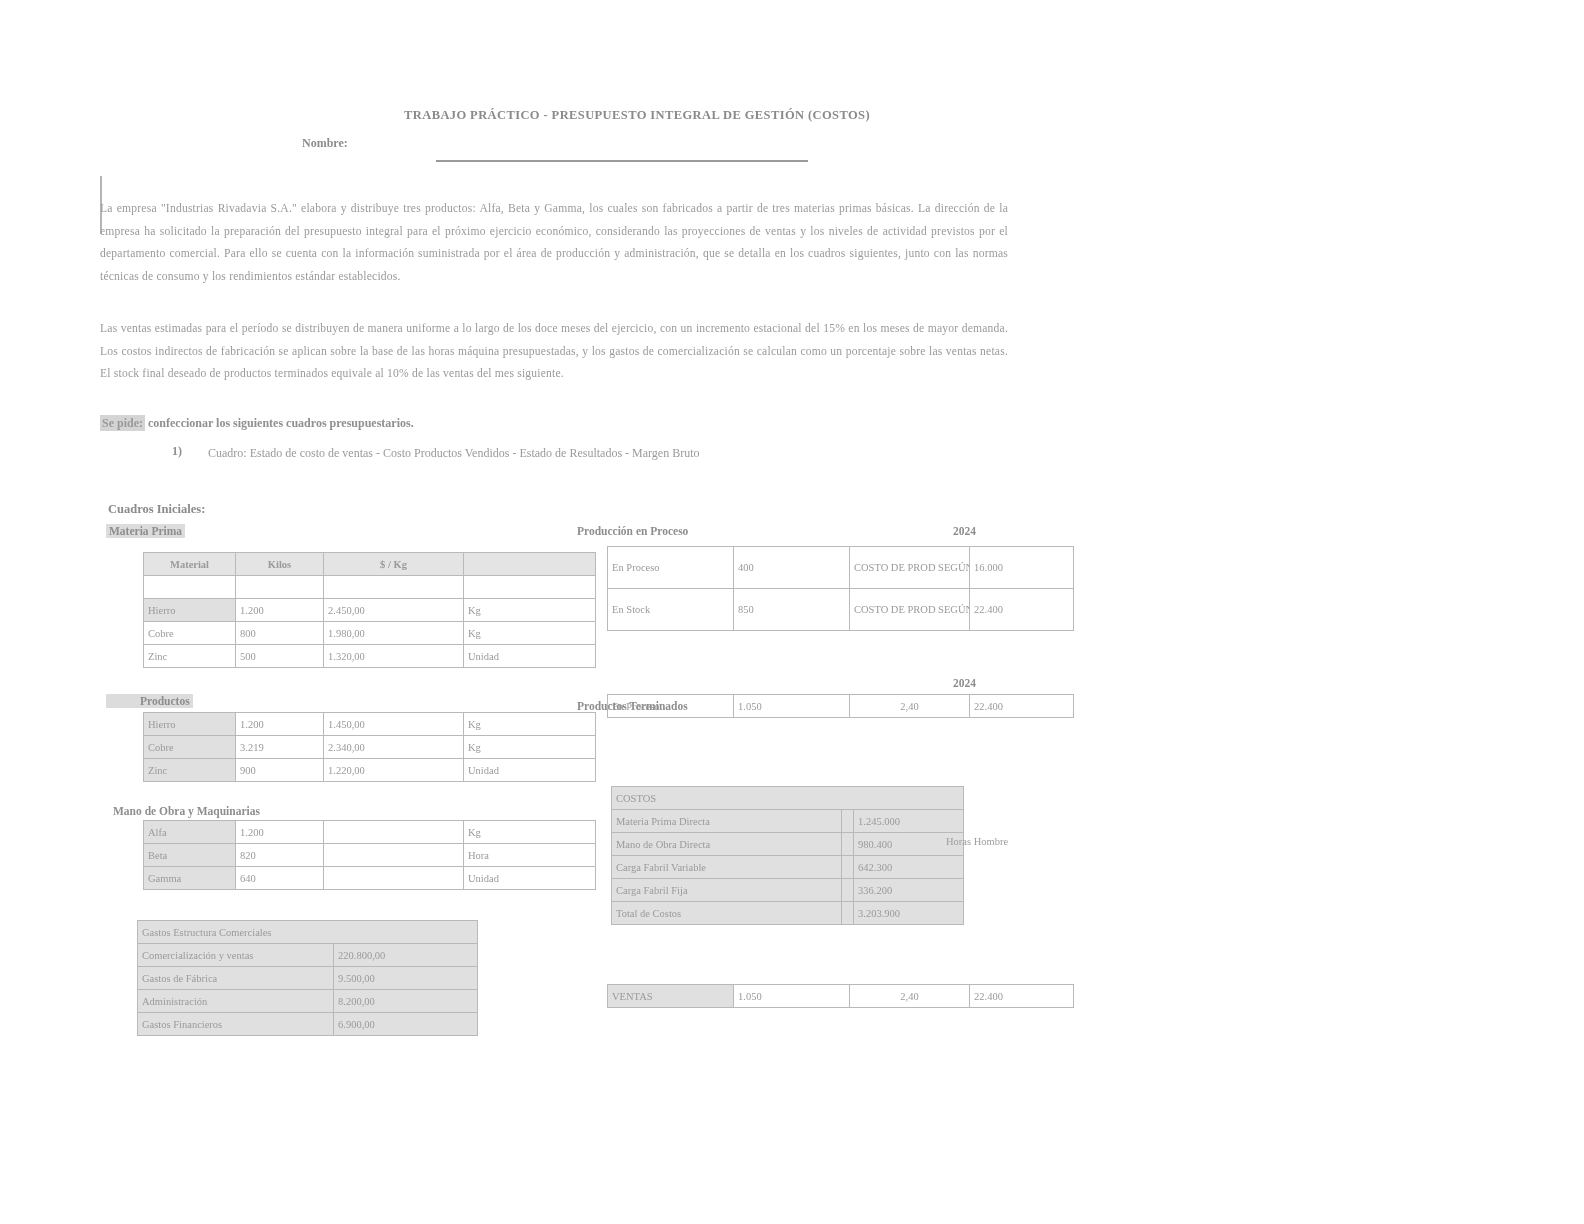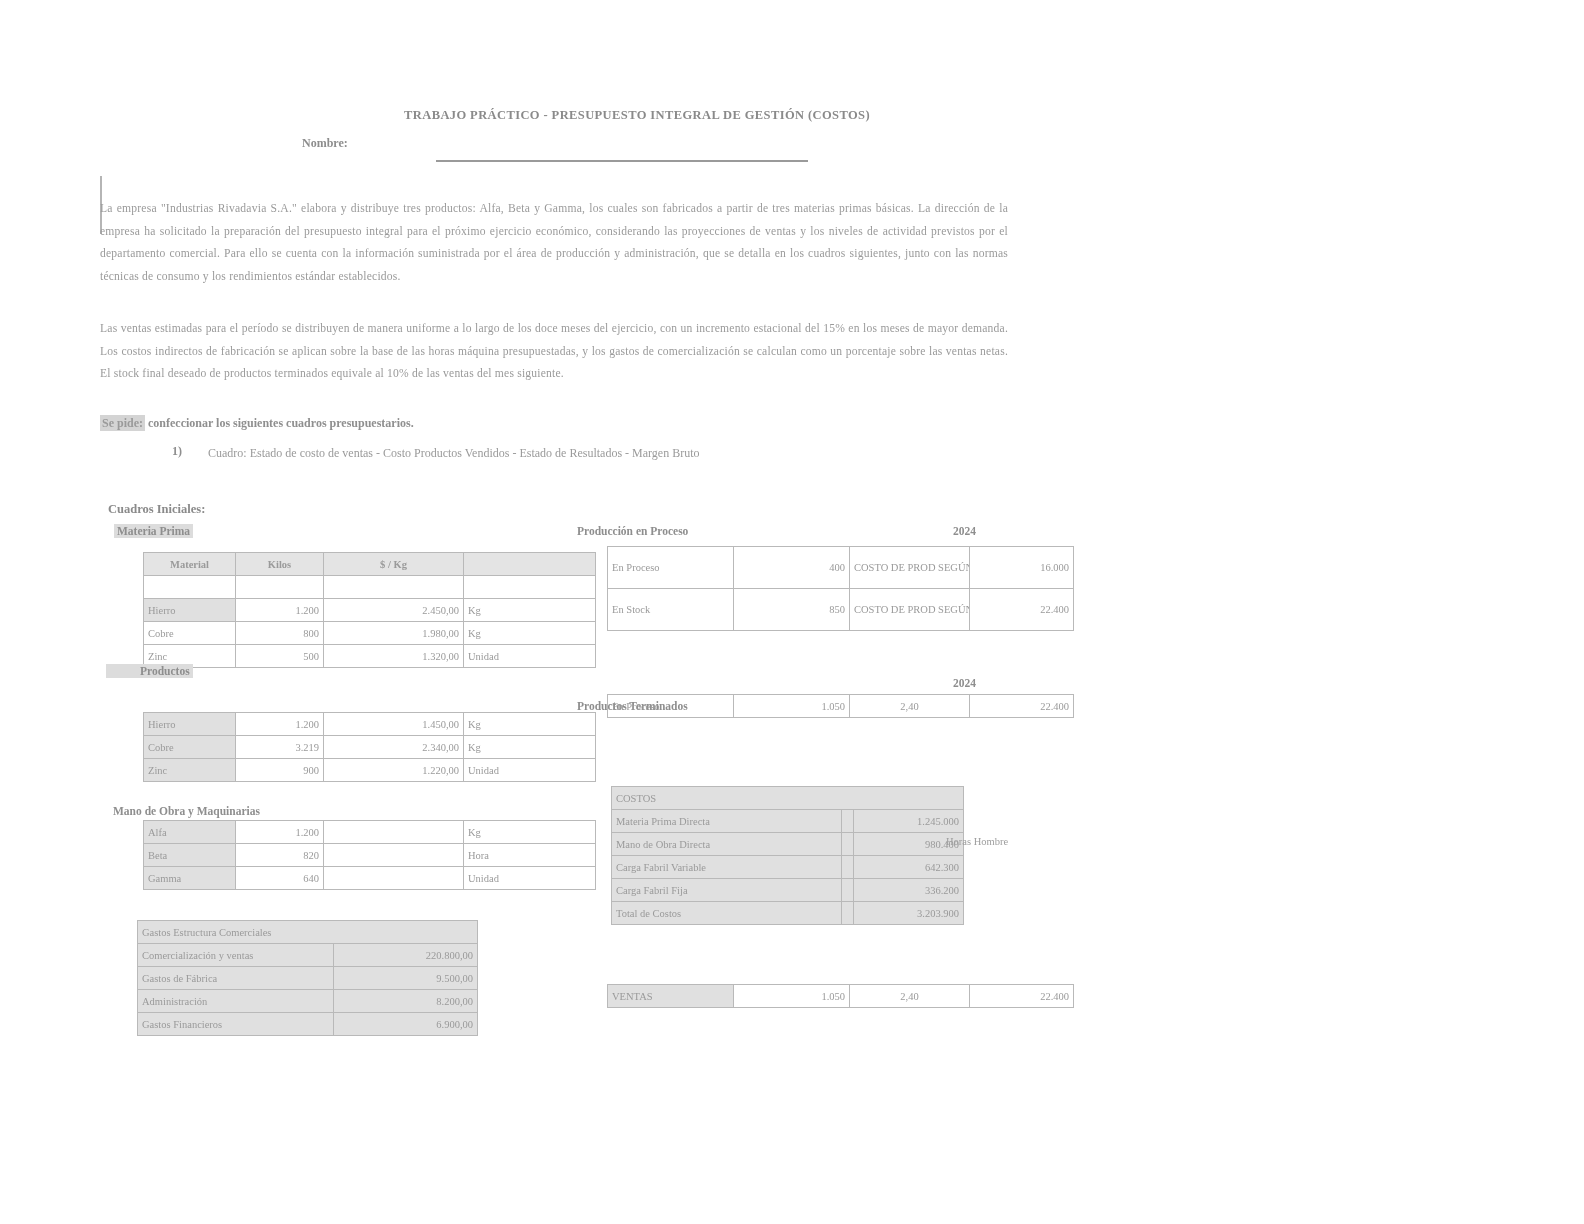--- a/index.html
+++ b/index.html
@@ -132,21 +132,21 @@
     font-weight: normal;
     overflow: hidden;
     white-space: nowrap;
   }
   table.grid th {
     font-weight: bold;
     text-align: center;
     background: #e4e4e4;
   }
   td.shade, th.shade { background: #e0e0e0; }
-  td.num { text-align: right; }
+  td.num { }
   td.ctr { text-align: center; }
   td.blank { border: 1px solid #b9b9b9; }
   .tbl-title {
     position: absolute;
     font-size: 11.5px;
     font-weight: bold;
     color: #8e8e8e;
     filter: blur(0.6px);
     background: #dcdcdc;
     padding: 1px 3px;
@@ -174,21 +174,21 @@
 
   <div class="highlight-line">
     <span class="hl">Se pide:</span><span> confeccionar los siguientes cuadros presupuestarios.</span>
   </div>
 
   <div class="bullet-marker">1)</div>
   <div class="bullet-text">Cuadro: Estado de costo de ventas - Costo Productos Vendidos - Estado de Resultados - Margen Bruto</div>
 
   <div class="section-caption">Cuadros Iniciales:</div>
 
-  <div class="tbl-title" style="left:106px; top:524px;margin-left:8px;">Materia Prima</div>
+  <div class="tbl-title" style="left:106px; top:524px;">Materia Prima</div>
   <table class="grid" style="left:106px; top:552px; width:452px;">
     <colgroup>
         <col style="width:92px">
         <col style="width:88px">
         <col style="width:140px">
         <col style="width:132px">
       </colgroup>
     <tbody>
         <tr>
       <th class="shade">Material</th>
@@ -216,21 +216,21 @@
     </tr>
     <tr>
       <td>Zinc</td>
       <td class="num">500</td>
       <td class="num">1.320,00</td>
       <td>Unidad</td>
     </tr>
   </tbody>
     </table>
 
-  <div class="tbl-title" style="left:106px; top:664px;padding-left:34px;">Productos</div>
+  <div class="tbl-title" style="left:106px; top:694px;padding-left:34px;">Productos</div>
   <table class="grid" style="left:106px; top:712px; width:452px;">
     <colgroup>
         <col style="width:92px">
         <col style="width:88px">
         <col style="width:140px">
         <col style="width:132px">
       </colgroup>
     <tbody>
         <tr>
       <td class="shade">Hierro</td>

